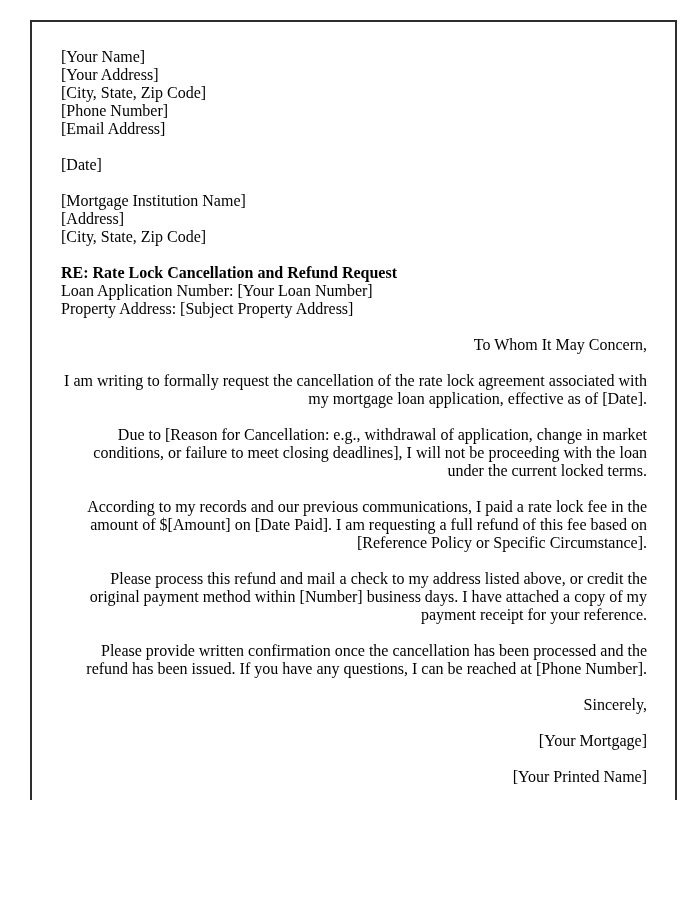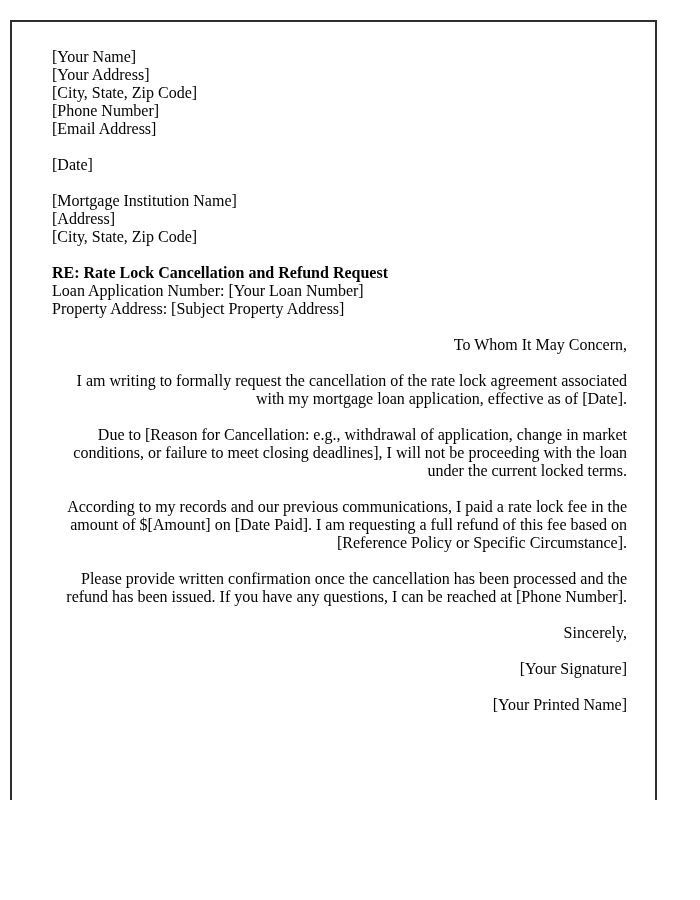--- a/index.html
+++ b/index.html
@@ -10,29 +10,29 @@
   body {
     width: 700px;
     height: 900px;
     position: relative;
     overflow: hidden;
     font-family: "Liberation Serif", "DejaVu Serif", serif;
     color: #000000;
   }
   .letter-frame {
     position: absolute;
-    left: 10px;
+    left: 30px;
     top: 20px;
     width: 647px;
     height: 780px;
     box-sizing: border-box;
     border: 2px solid #2e2e2e;
     border-bottom: none;
     background: #ffffff;
-    padding: 26px 28px 0 40px;
+    padding: 26px 28px 0 29px;
   }
   .letter-body {
     font-size: 16px;
     line-height: 18px;
     max-width: 590px;
   }
   .block {
     margin: 0 0 18px 0;
   }
   .line {
@@ -74,22 +74,23 @@
       <div class="line re-line">RE: Rate Lock Cancellation and Refund Request</div>
       <div class="line">Loan Application Number: [Your Loan Number]</div>
       <div class="line">Property Address: [Subject Property Address]</div>
     </div>
 
     <p class="para">To Whom It May Concern,</p>
 
     <p class="para">I am writing to formally request the cancellation of the rate lock agreement associated with my mortgage loan application, effective as of [Date].</p>
     <p class="para">Due to [Reason for Cancellation: e.g., withdrawal of application, change in market conditions, or failure to meet closing deadlines], I will not be proceeding with the loan under the current locked terms.</p>
     <p class="para">According to my records and our previous communications, I paid a rate lock fee in the amount of $[Amount] on [Date Paid]. I am requesting a full refund of this fee based on [Reference Policy or Specific Circumstance].</p>
+    <p class="para">Please process this refund and mail a check to my address listed above, or credit the original payment method within [Number] business days. I have attached a copy of my payment receipt for your reference.</p>
     <p class="para">Please provide written confirmation once the cancellation has been processed and the refund has been issued. If you have any questions, I can be reached at [Phone Number].</p>
 
     <p class="para">Sincerely,</p>
 
-    <p class="para">[Your Signature]</p>
+    <p class="para">[Your Mortgage]</p>
 
     <p class="para">[Your Printed Name]</p>
 
   </div>
 </div>
 
 </body></html>

